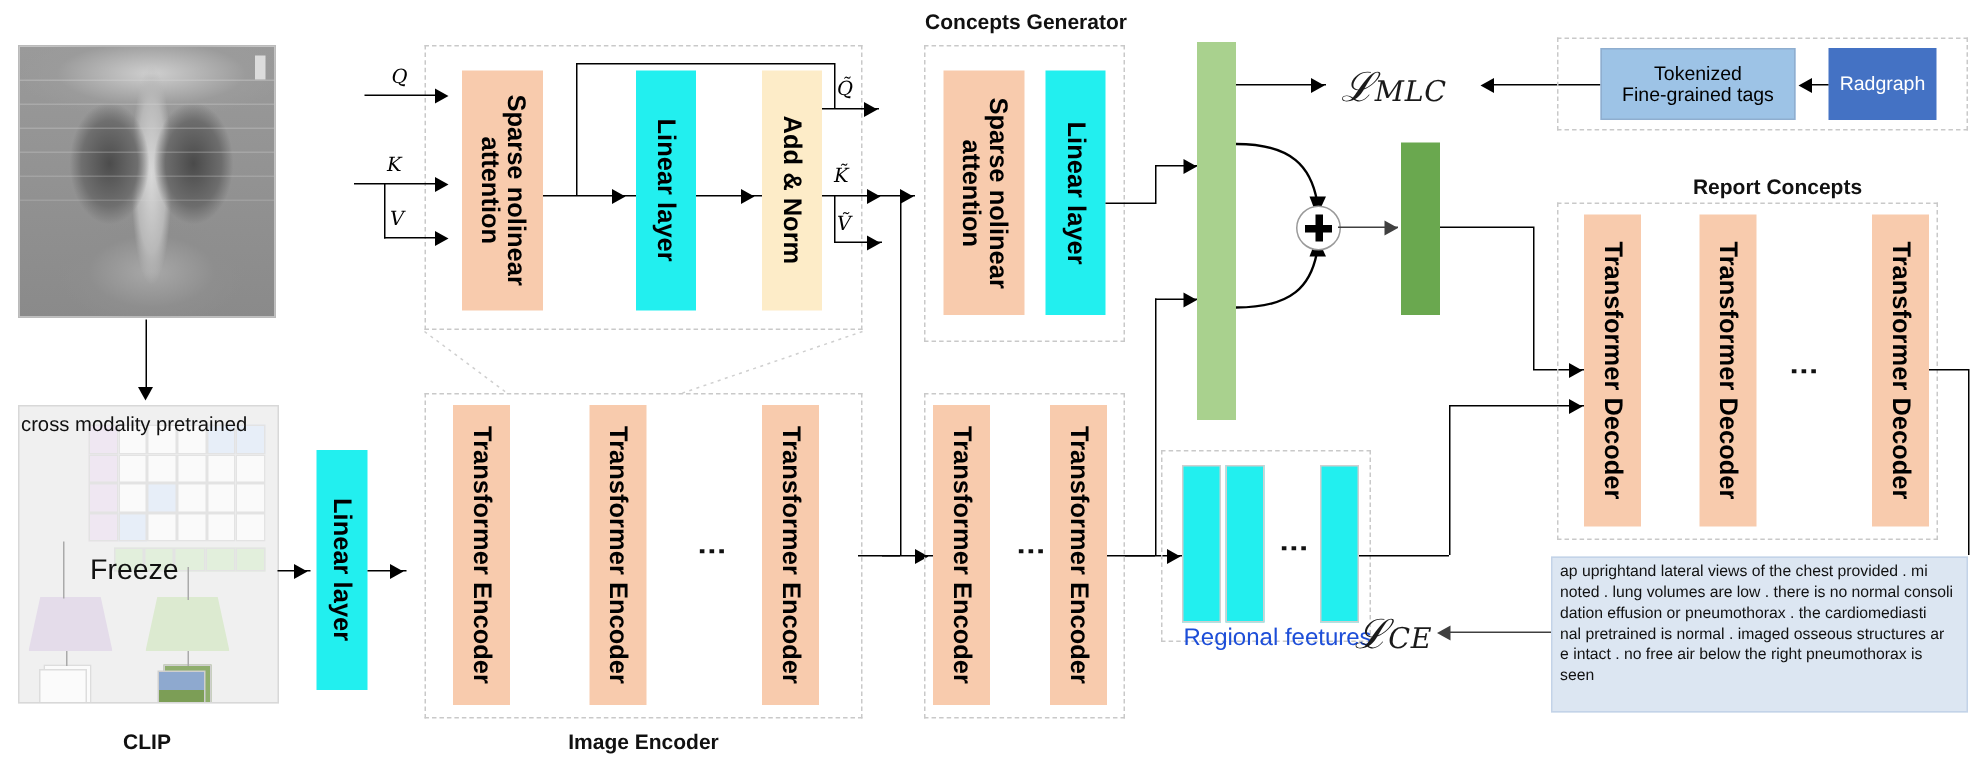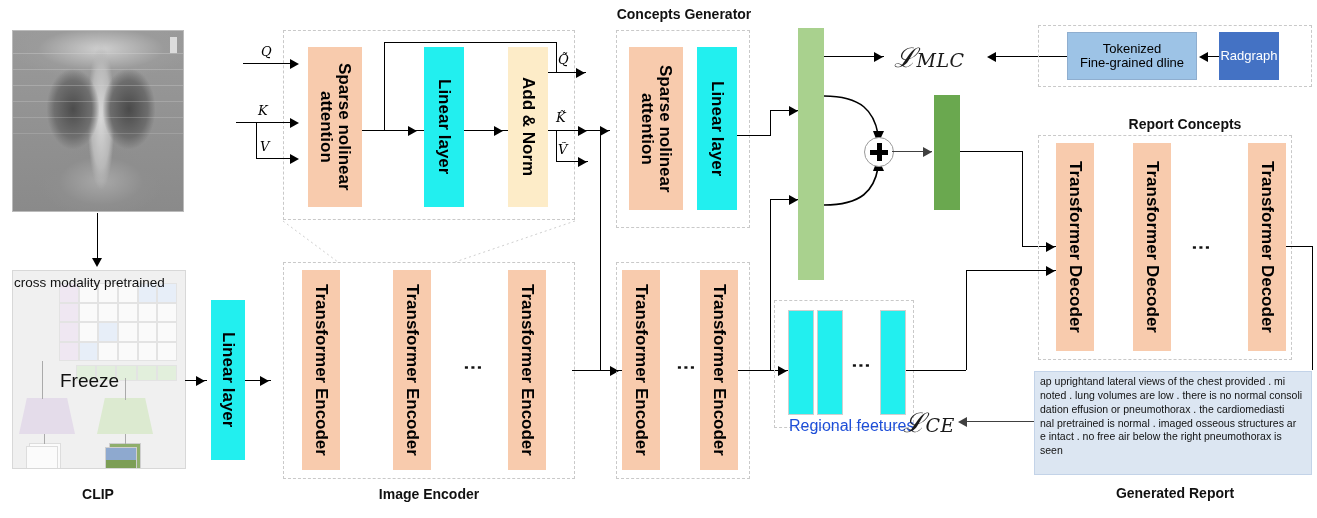--- a/index.html
+++ b/index.html
@@ -265,23 +265,23 @@
   <div class="loss" style="left:894px;top:38px;">
     <span class="cal">ℒ</span><span class="sub">MLC</span>
   </div>
 
   <div class="hline" style="left:990px;top:56px;width:77px;"></div>
   <div class="ar ar-l" style="left:987px;top:51.5px;"></div>
 
   <div class="dashbox" style="left:1038px;top:25px;width:274px;height:62px;"></div>
   <div class="blk blue-l" style="left:1067px;top:32px;width:130px;height:48px;flex-direction:column;font-weight:normal;font-size:13px;">
     <span>Tokenized</span>
-    <span>Fine-grained dline</span>
-  </div>
-  <div class="blk blue-d" style="left:1219px;top:32px;width:60px;height:48px;color:#fff;font-weight:normal;font-size:13px;">Radgraph</div>
+    <span>Fine-grained tags</span>
+  </div>
+  <div class="blk blue-d" style="left:1219px;top:32px;width:72px;height:48px;color:#fff;font-weight:normal;font-size:13px;">Radgraph</div>
   <div class="hline" style="left:1205px;top:56px;width:14px;"></div>
   <div class="ar ar-l" style="left:1199px;top:51.5px;"></div>
 
   <div class="dashbox" style="left:283px;top:262px;width:292px;height:217px;"></div>
   <div class="caption" style="left:349px;top:486px;width:160px;">Image  Encoder</div>
 
   <div class="blk vert salmon" style="left:302px;top:270px;width:38px;height:200px;font-size:17px;">Transformer Encoder</div>
   <div class="blk vert salmon" style="left:393px;top:270px;width:38px;height:200px;font-size:17px;">Transformer Encoder</div>
   <div class="dots" style="left:468px;top:358px;">⋮</div>
   <div class="blk vert salmon" style="left:508px;top:270px;width:38px;height:200px;font-size:17px;">Transformer Encoder</div>
@@ -322,21 +322,20 @@
 
   <div class="report abs" style="left:1034px;top:371px;width:278px;height:104px;"></div>
   <div class="rtext" style="left:1040px;top:375px;width:268px;">
     <div>ap uprightand lateral views of the chest provided . mi</div>
     <div>noted . lung volumes are low . there is no normal consoli</div>
     <div>dation effusion or pneumothorax . the cardiomediasti</div>
     <div>nal pretrained is normal . imaged osseous structures ar</div>
     <div>e intact . no free air below the right pneumothorax is</div>
     <div>seen</div>
   </div>
-  <div class="caption" style="left:1080px;top:485px;width:190px;">Generated Report</div>
 
   <div class="hline-g" style="left:965px;top:421px;width:69px;"></div>
   <div class="ar ar-lg" style="left:958px;top:416.5px;"></div>
   <div class="loss" style="left:903px;top:403px;">
     <span class="cal">ℒ</span><span class="sub">CE</span>
   </div>
 
 </div>
 
 </body></html>

